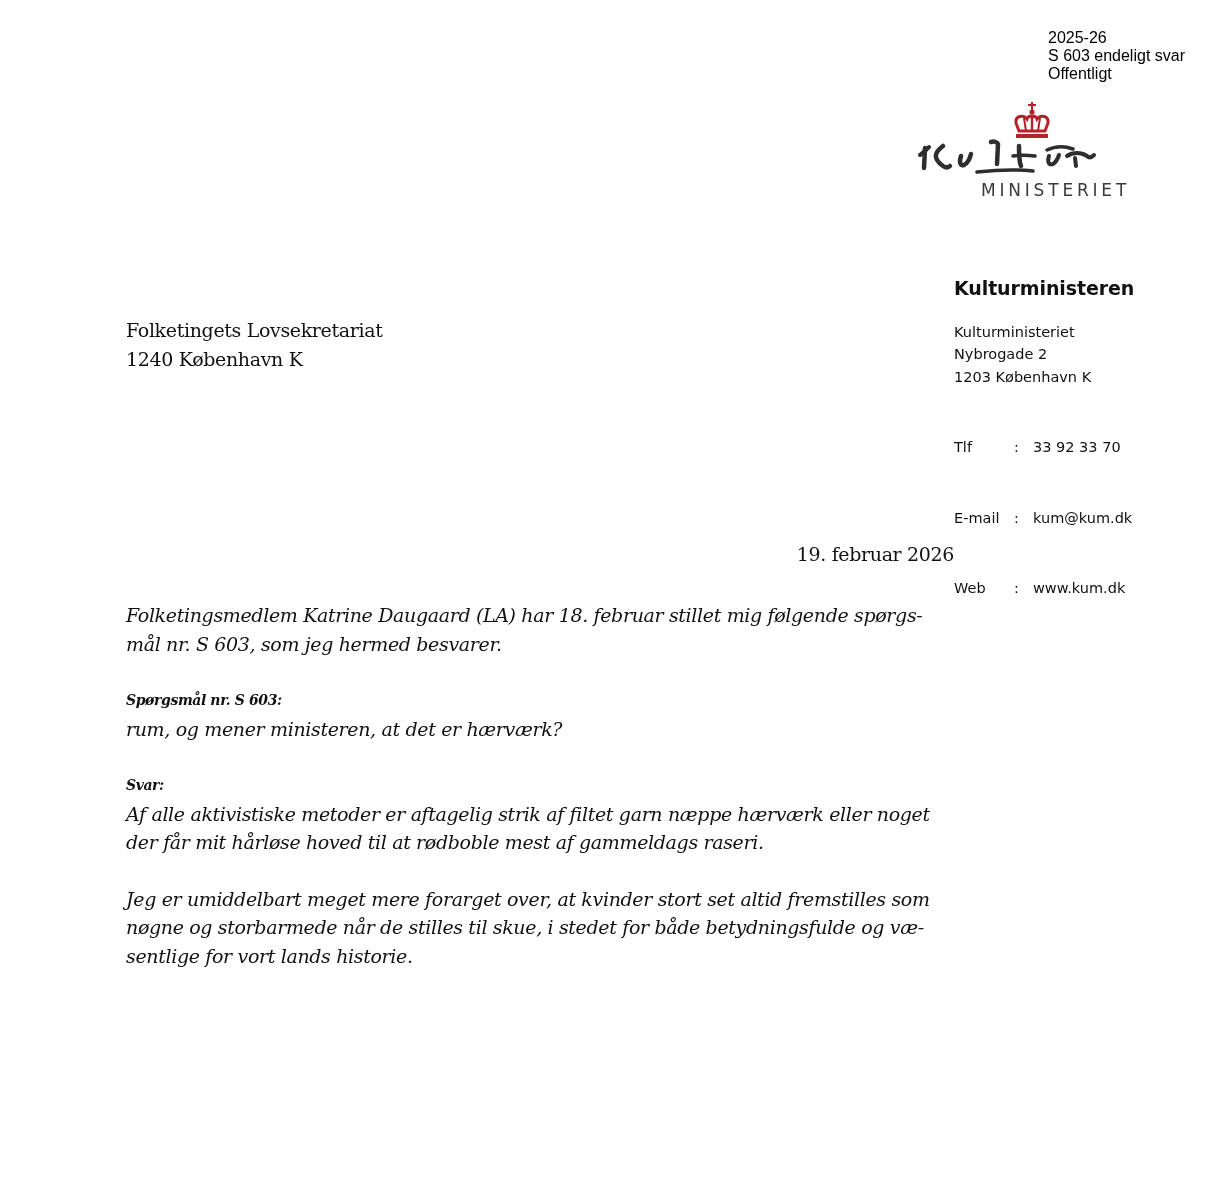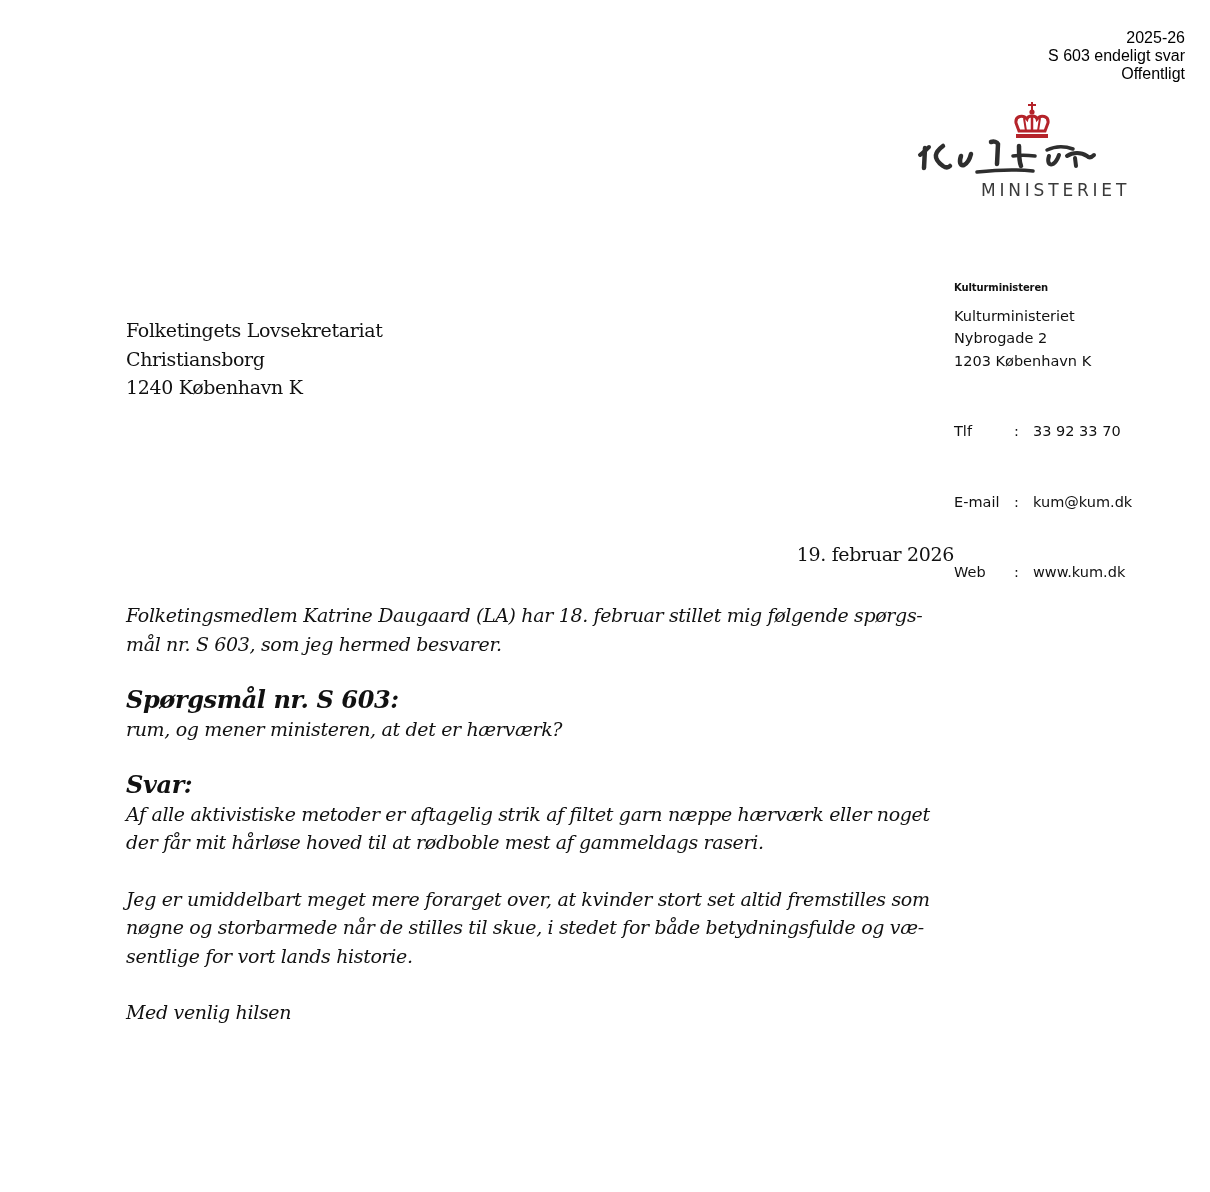--- a/index.html
+++ b/index.html
@@ -11,21 +11,20 @@
     width: 1210px;
     height: 1192px;
     position: relative;
     overflow: hidden;
     color: #111111;
   }
   .meta {
     position: absolute;
     right: 25px;
     top: 29px;
-    text-align: right;
     font-family: "Liberation Sans", sans-serif;
     font-size: 16px;
     line-height: 18px;
     color: #000;
   }
   .meta div { white-space: nowrap; }
 
   .logo {
     position: absolute;
     left: 915px;
@@ -50,22 +49,22 @@
     position: absolute;
     left: 954px;
     top: 277px;
     font-family: "DejaVu Sans", sans-serif;
     font-size: 14.5px;
     color: #111;
     line-height: 22.5px;
   }
   .sender .title {
     font-weight: bold;
-    font-size: 10px;
-    margin-bottom: 5px;
+    font-size: 19px;
+    margin-bottom: 21px;
     letter-spacing: -0.1px;
   }
   .sender .addr div { white-space: nowrap; }
   .sender .contact { margin-top: 22px; }
   .contact-row {
     display: flex;
     white-space: nowrap;
     margin-top: 48px;
   }
   .contact-row .lbl { width: 60px; }
@@ -99,21 +98,21 @@
     width: 830px;
     line-height: 28.5px;
     font-style: italic;
   }
   .body p {
     margin: 0;
     white-space: nowrap;
   }
   .body .heading {
     font-weight: bold;
-    font-size: 24px;
+    font-size: 14px;
     letter-spacing: -0.4px;
   }
   .gap-1 { height: 28px; }
   .gap-2 { height: 56px; }
 </style>
 </head>
 <body>
 
 <div class="meta">
   <div>2025-26</div>
@@ -173,36 +172,34 @@
     <div class="contact-row">
       <span class="lbl">Web</span>
       <span class="sep">:</span>
       <span>www.kum.dk</span>
     </div>
   </div>
 </div>
 
 <div class="recipient serif">
   <div>Folketingets Lovsekretariat</div>
-  <div>Christiansborg</div>
   <div>1240 København K</div>
 </div>
 
 <div class="date serif">19. februar 2026</div>
 
 <div class="body serif">
   <p>Folketingsmedlem Katrine Daugaard (LA) har 18. februar stillet mig følgende spørgs-</p>
   <p>mål nr. S 603, som jeg hermed besvarer.</p>
   <div class="gap-1"></div>
   <p class="heading">Spørgsmål nr. S 603:</p>
   <p>rum, og mener ministeren, at det er hærværk?</p>
   <div class="gap-1"></div>
   <p class="heading">Svar:</p>
   <p>Af alle aktivistiske metoder er aftagelig strik af filtet garn næppe hærværk eller noget</p>
   <p>der får mit hårløse hoved til at rødboble mest af gammeldags raseri.</p>
   <div class="gap-1"></div>
   <p>Jeg er umiddelbart meget mere forarget over, at kvinder stort set altid fremstilles som</p>
   <p>nøgne og storbarmede når de stilles til skue, i stedet for både betydningsfulde og væ-</p>
   <p>sentlige for vort lands historie.</p>
   <div class="gap-1"></div>
-  <p>Med venlig hilsen</p>
   <div class="gap-2"></div>
 </div>
 
 </body></html>

